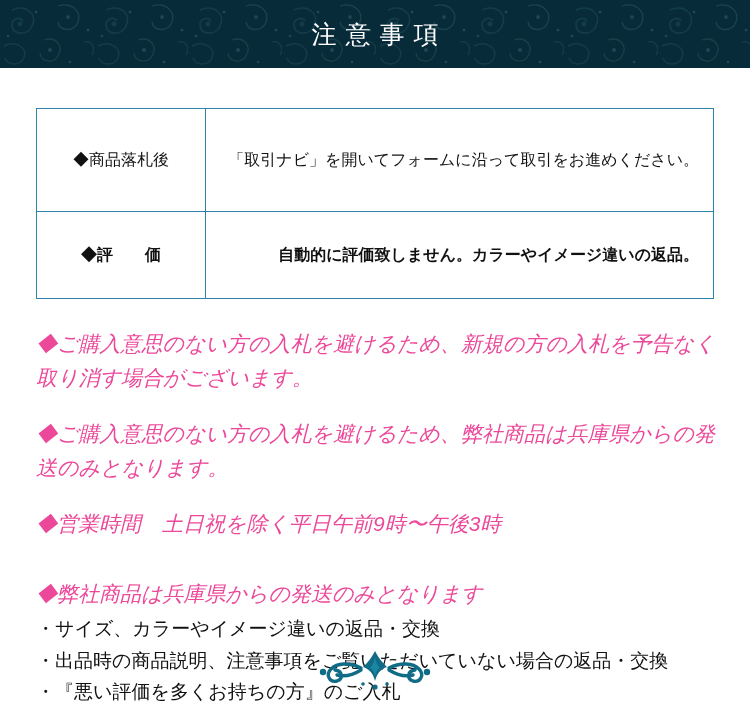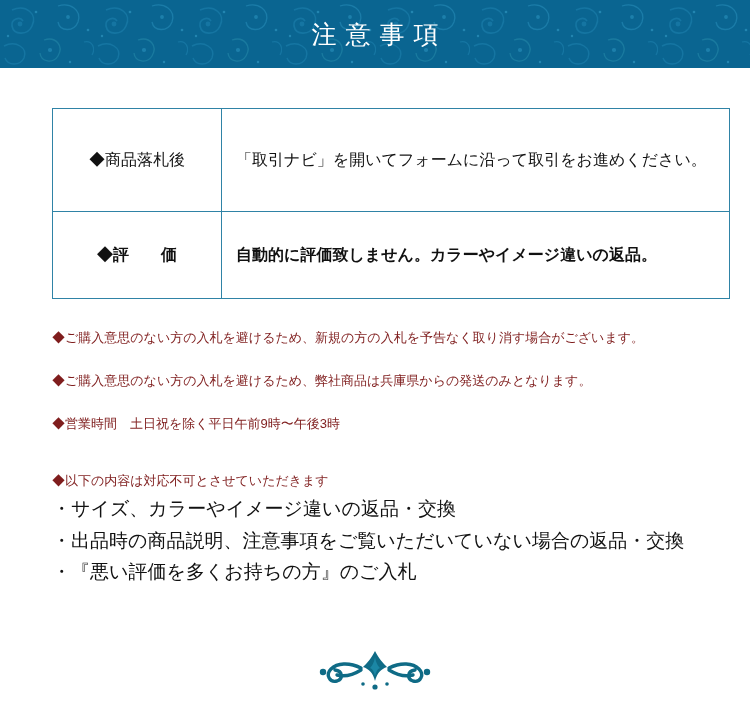--- a/index.html
+++ b/index.html
@@ -19,21 +19,21 @@
     height: 723px;
     background: #ffffff;
     box-sizing: border-box;
   }
 
   
   .header {
     position: relative;
     width: 750px;
     height: 68px;
-    background: #0369a1;
+    background: #000000;
     overflow: hidden;
   }
   .header-pattern {
     position: absolute;
     inset: 0;
     opacity: 0.45;
   }
   .header-title {
     position: relative;
     z-index: 2;
@@ -42,21 +42,21 @@
     letter-spacing: 9px;
     text-align: center;
     line-height: 68px;
     font-weight: normal;
     margin: 0;
     text-indent: 9px;
   }
 
   
   .body-wrap {
-    padding: 0 52px;
+    padding: 0 36px;
     box-sizing: border-box;
   }
 
   
   table.notice-table {
     width: 678px;
     margin-top: 40px;
     border-collapse: collapse;
     table-layout: fixed;
   }
@@ -69,35 +69,37 @@
     vertical-align: middle;
   }
   td.label-cell {
     width: 140px;
     text-align: center;
     white-space: pre;
   }
   td.value-cell {
     padding-left: 22px;
     padding-right: 14px;
+    text-align: right;
   }
   tr.row-1 td { height: 70px; }
   tr.row-2 td { height: 54px; font-weight: bold; }
 
   
   .notes {
     margin-top: 28px;
     width: 690px;
   }
   .note-block {
-    font-size: 13px;
-    color: #7f1d1d;
+    font-size: 21px;
+    color: #ec4899;
     line-height: 1.62;
     margin-bottom: 22px;
     white-space: pre-line;
+    font-style: italic;
   }
   .note-block.tight {
     margin-bottom: 36px;
   }
   .note-list {
     font-size: 19px;
     color: #111111;
     line-height: 1.66;
     white-space: pre-line;
   }
@@ -153,21 +155,21 @@
           <td class="value-cell">自動的に評価致しません。カラーやイメージ違いの返品。</td>
         </tr>
       </tbody>
     </table>
 
     <div class="notes">
       <p class="note-block">◆ご購入意思のない方の入札を避けるため、新規の方の入札を予告なく取り消す場合がございます。</p>
       <p class="note-block">◆ご購入意思のない方の入札を避けるため、弊社商品は兵庫県からの発送のみとなります。</p>
       <p class="note-block tight">◆営業時間　土日祝を除く平日午前9時〜午後3時</p>
 
-      <p class="note-block" style="margin-bottom:2px;">◆以下の内容は対応不可とさせていただきます</p>
+      <p class="note-block" style="margin-bottom:2px;">◆弊社商品は兵庫県からの発送のみとなります</p>
       <div class="note-list">・サイズ、カラーやイメージ違いの返品・交換
 ・出品時の商品説明、注意事項をご覧いただいていない場合の返品・交換
 ・『悪い評価を多くお持ちの方』のご入札</div>
     </div>
 
   </div>
 
   <div class="footer">
     <svg width="200" height="54" viewBox="0 0 200 54" aria-hidden="true">
       <g fill="#0f6b86">

